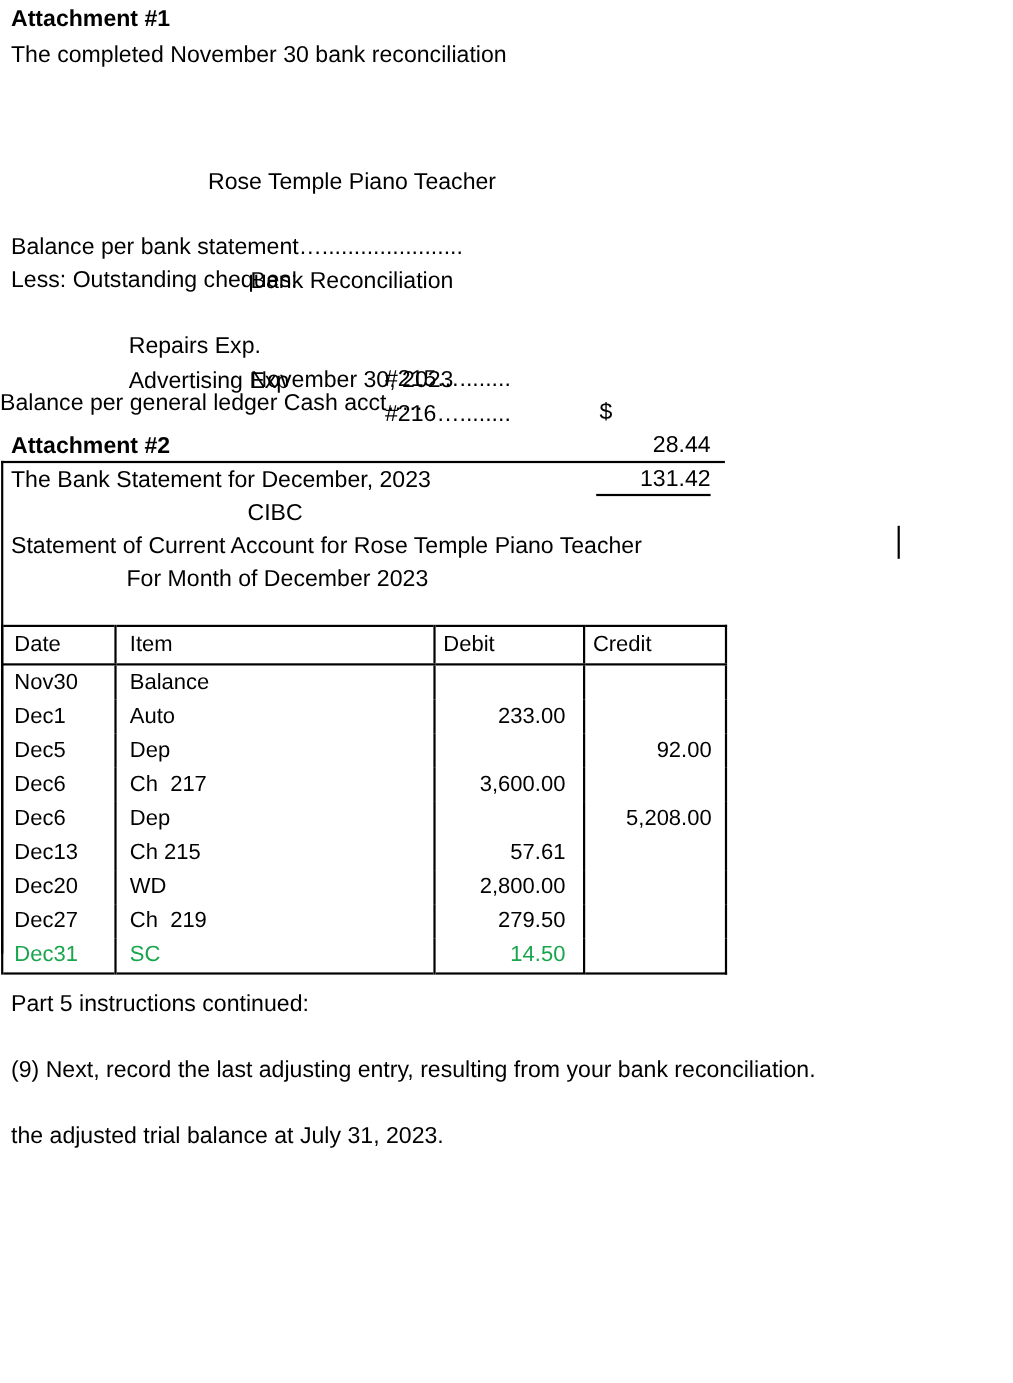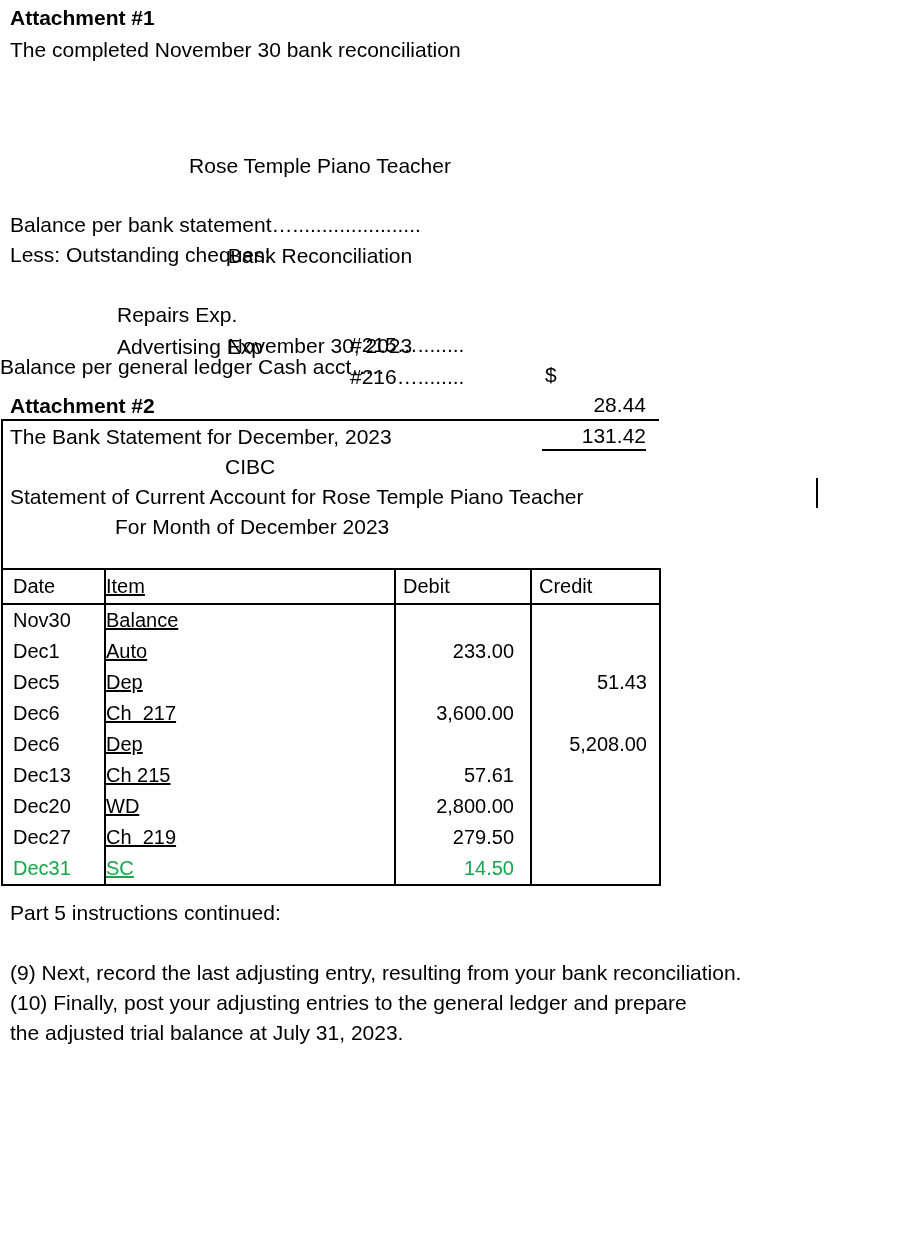--- a/index.html
+++ b/index.html
@@ -46,21 +46,21 @@
   }
   .bank-table th, .bank-table td {
     border-left:2px solid #000;
     font-weight:400;
     white-space:pre;
     overflow:hidden;
   }
   .bank-table th { border-bottom:2px solid #000; text-align:left; height:31px; }
   .bank-table td { height:29px; vertical-align:middle; }
   .bank-table th:nth-child(1), .bank-table td:nth-child(1) { padding-left:10px; }
-  .bank-table th:nth-child(2), .bank-table td:nth-child(2) { padding-left:0;text-decoration:underline; }
+  .bank-table th:nth-child(2), .bank-table td:nth-child(2) { padding-left:12px; }
   .bank-table th:nth-child(3), .bank-table th:nth-child(4) { padding-left:7px; }
   .bank-table td:nth-child(3) { text-align:right; padding-right:16px; }
   .bank-table td:nth-child(4) { text-align:right; padding-right:12px; }
   .bank-table tr.green td { color:#18a54c; }
 
   
   .text-cursor { position:absolute; left:816px; top:478px; width:2px; height:30px; background:#000; }
 </style>
 </head>
 <body>
@@ -128,21 +128,21 @@
           <tr>
             <td>Dec1</td>
             <td>Auto</td>
             <td>233.00</td>
             <td></td>
           </tr>
           <tr>
             <td>Dec5</td>
             <td>Dep</td>
             <td></td>
-            <td>51.43</td>
+            <td>92.00</td>
           </tr>
           <tr>
             <td>Dec6</td>
             <td>Ch  217</td>
             <td>3,600.00</td>
             <td></td>
           </tr>
           <tr>
             <td>Dec6</td>
             <td>Dep</td>
@@ -174,16 +174,15 @@
             <td></td>
           </tr>
         </tbody>
     </table>
   </div>
 
   <div class="text-cursor"></div>
 
   <div class="abs" style="left:10px; top:898px;">Part 5 instructions continued:</div>
   <div class="abs" style="left:10px; top:958px;">(9) Next, record the last adjusting entry, resulting from your bank reconciliation.</div>
-  <div class="abs" style="left:10px; top:988px;">(10) Finally, post your adjusting entries to the general ledger and prepare</div>
   <div class="abs" style="left:10px; top:1018px;">the adjusted trial balance at July 31, 2023.</div>
 
 </div>
 
 </body></html>

